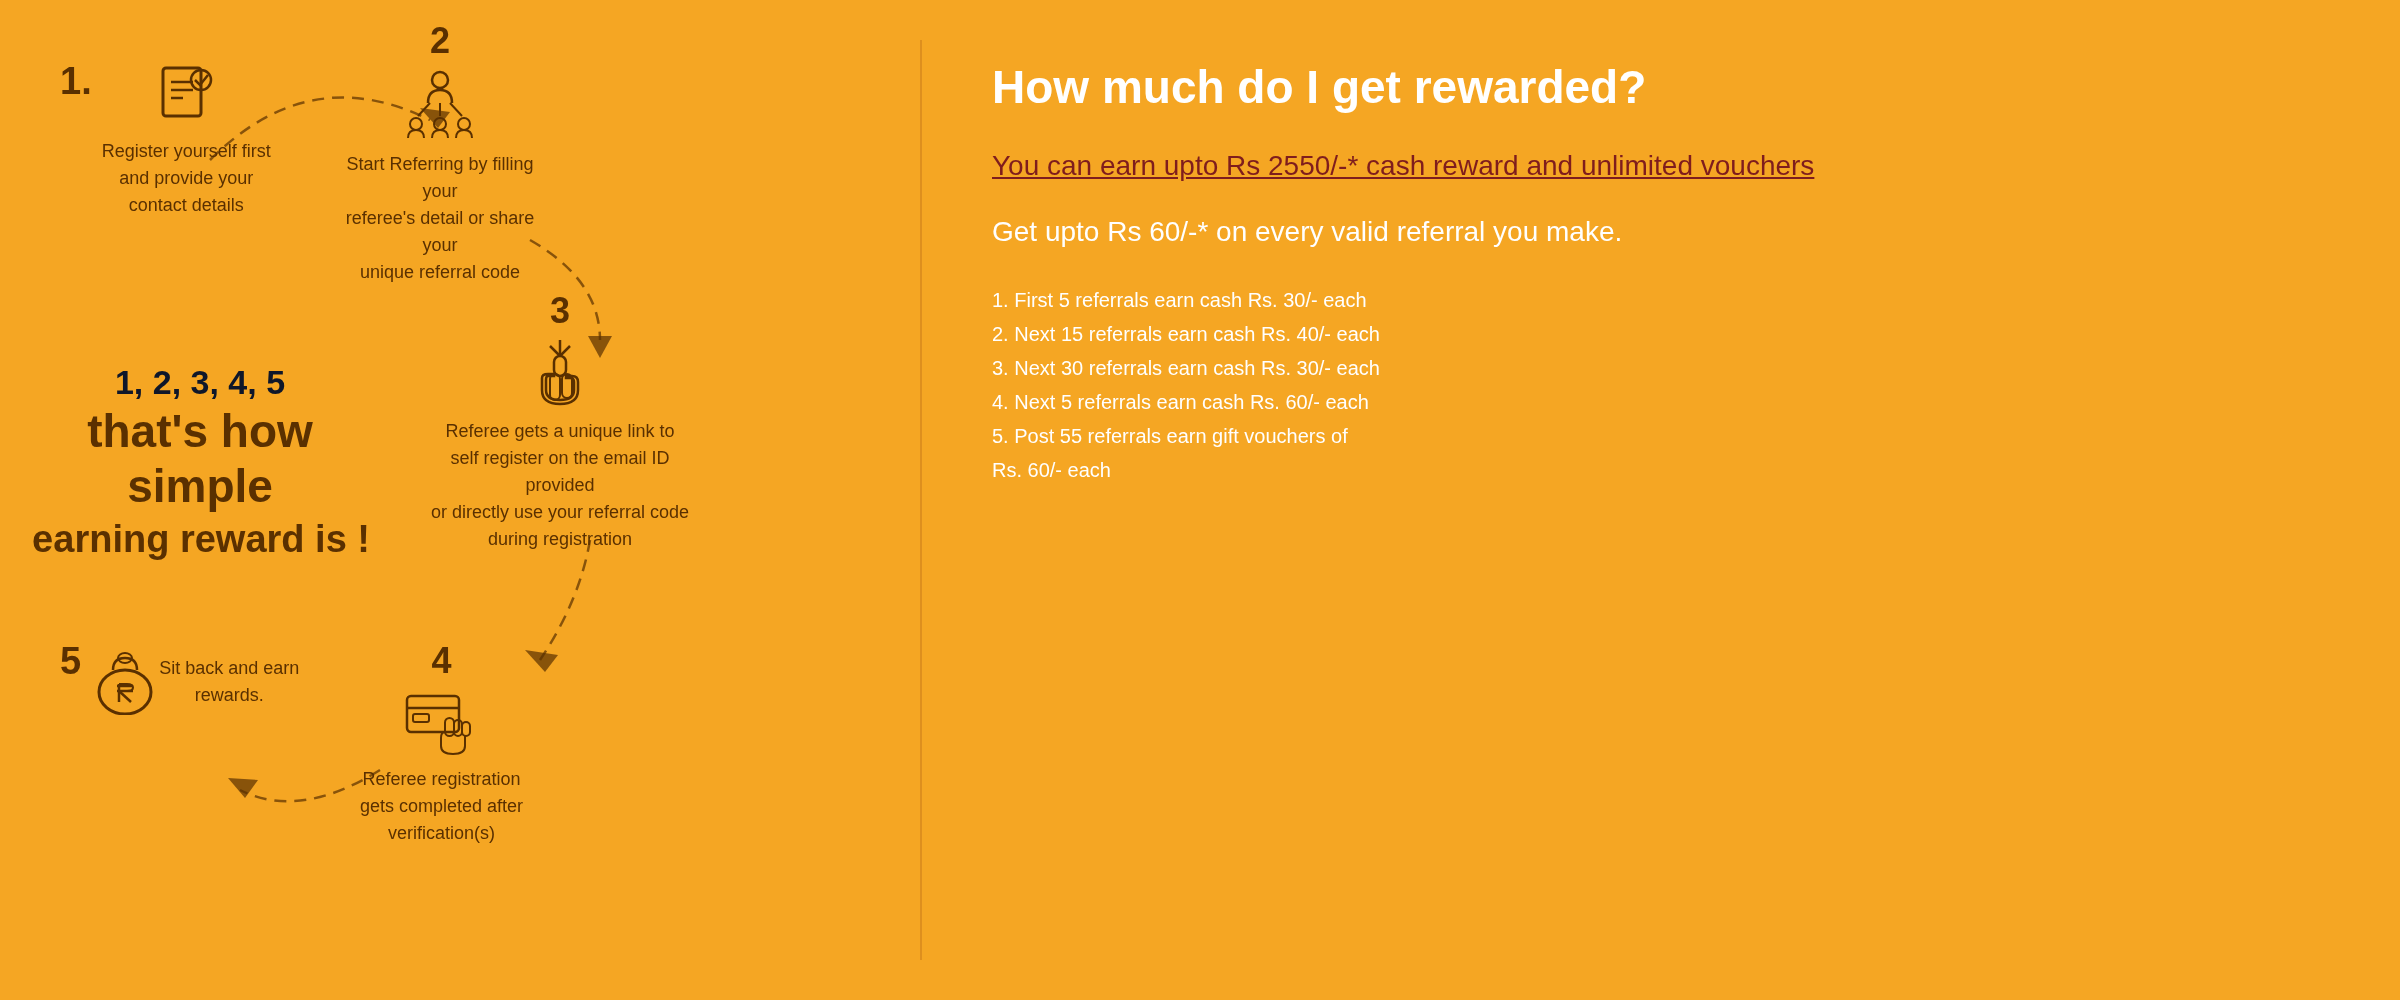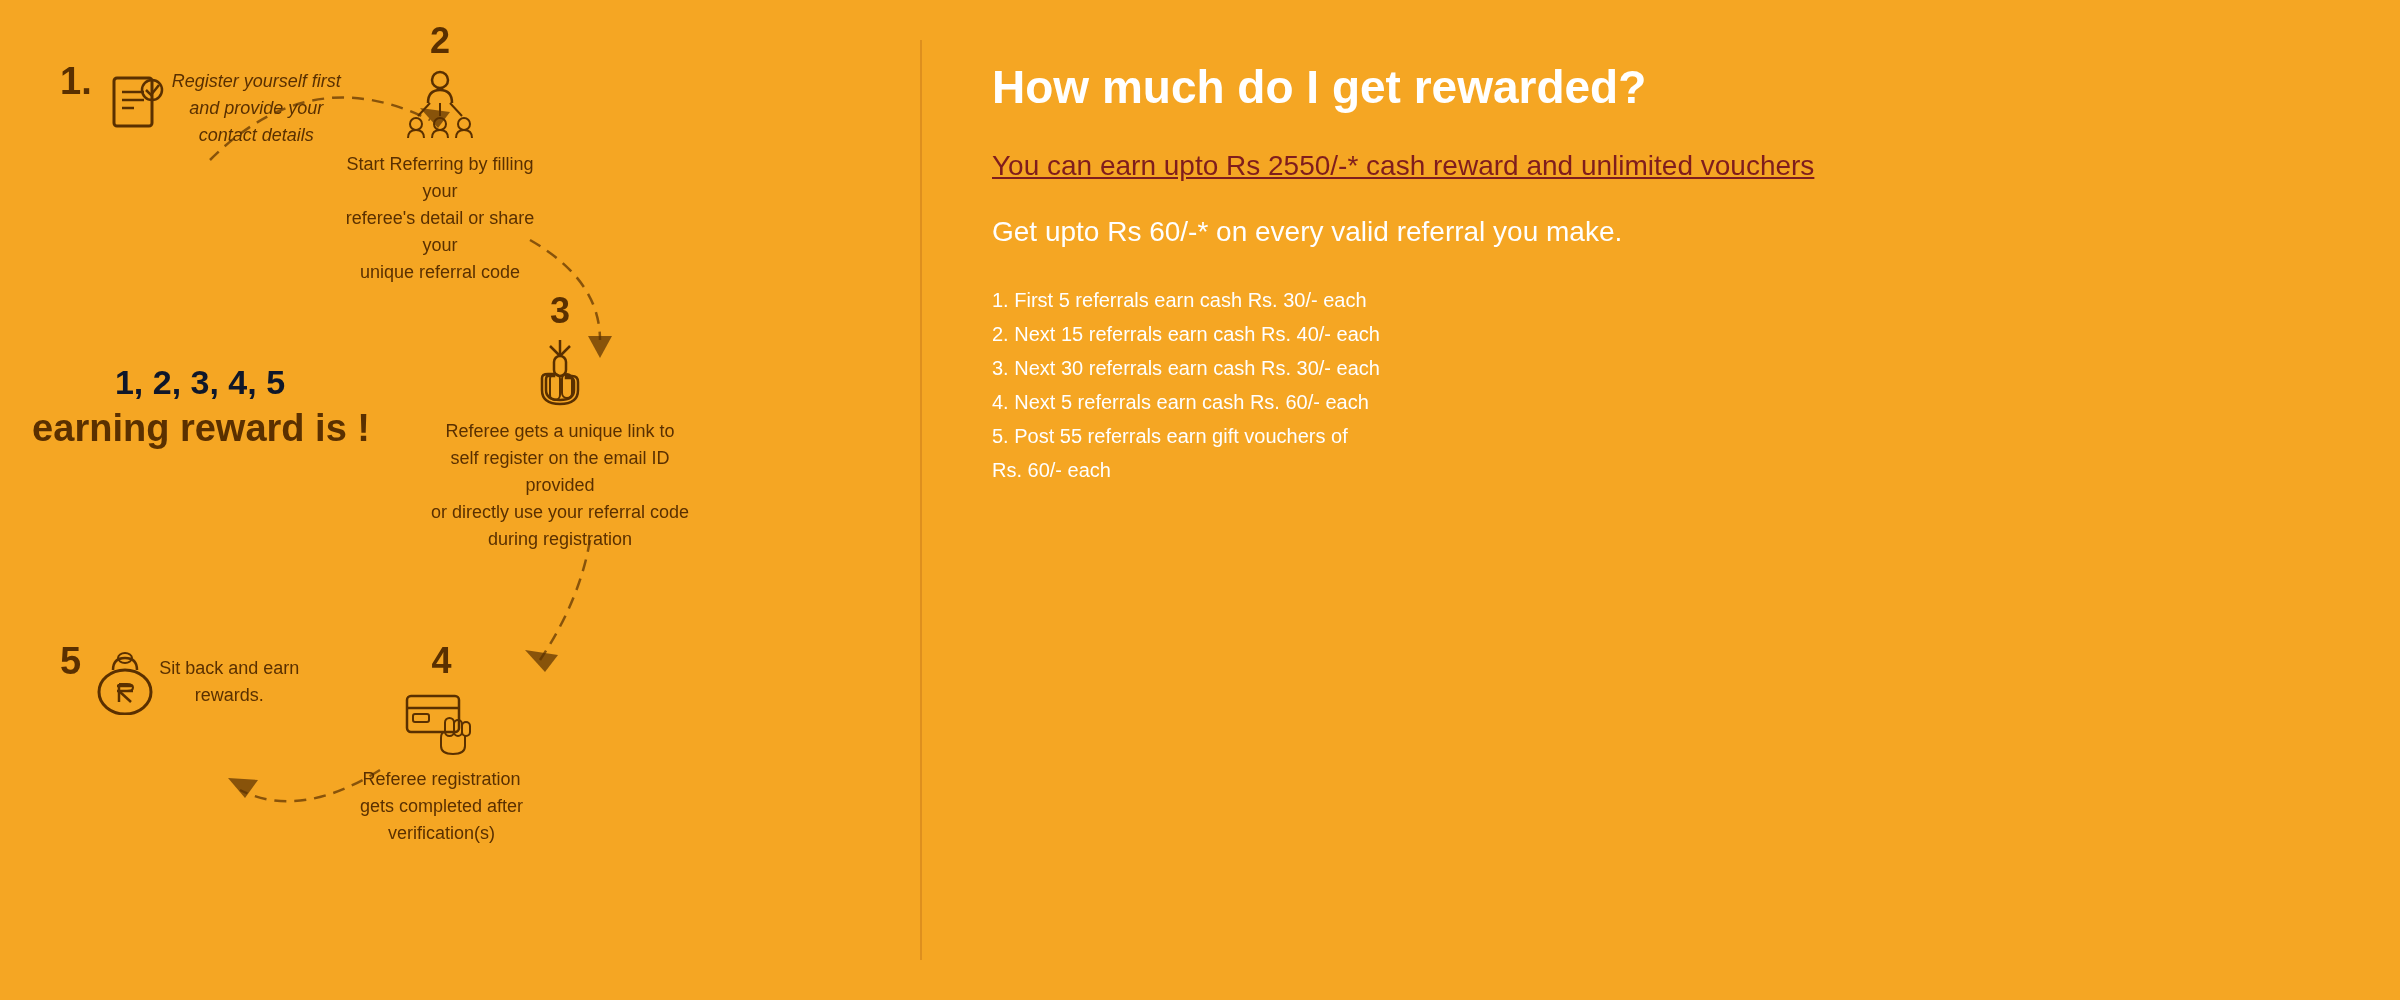--- a/index.html
+++ b/index.html
@@ -200,21 +200,21 @@
 
     <path d="M 590 540 Q 580 600 540 660" fill="none" stroke="#5a3000" stroke-width="2.5" stroke-dasharray="12,8" opacity="0.7"></path>
     <polygon points="525,650 545,672 558,655" fill="#5a3000" opacity="0.7"></polygon>
 
     <path d="M 380 770 Q 300 820 240 790" fill="none" stroke="#5a3000" stroke-width="2.5" stroke-dasharray="12,8" opacity="0.7"></path>
     <polygon points="228,778 245,798 258,780" fill="#5a3000" opacity="0.7"></polygon>
   </svg>
 
   <div class="step step-1">
     <span class="step-inline-number">1.</span>
-    <div class="step-1-content" style="display:flex;flex-direction:row;align-items:center;font-style:italic;">
+    <div class="step-1-content" style="display:flex;flex-direction:column;align-items:center;">
 
       <svg width="70" height="70" viewBox="0 0 70 70">
         <rect x="12" y="8" width="38" height="48" rx="3" fill="none" stroke="#5a3000" stroke-width="3"></rect>
         <line x1="20" y1="22" x2="42" y2="22" stroke="#5a3000" stroke-width="2.5"></line>
         <line x1="20" y1="30" x2="42" y2="30" stroke="#5a3000" stroke-width="2.5"></line>
         <line x1="20" y1="38" x2="32" y2="38" stroke="#5a3000" stroke-width="2.5"></line>
         <circle cx="50" cy="20" r="10" fill="none" stroke="#5a3000" stroke-width="2.5"></circle>
         <polyline points="44,20 49,25 57,15" fill="none" stroke="#5a3000" stroke-width="2.5"></polyline>
       </svg>
       <div class="step-text" style="margin-top:8px;">Register yourself first<br>and provide your<br>contact details</div>
@@ -297,20 +297,21 @@
         <line x1="28" y1="44" x2="28" y2="62" stroke="#5a3000" stroke-width="2.5"></line>
         <line x1="28" y1="51" x2="40" y2="62" stroke="#5a3000" stroke-width="2.5"></line>
         <path d="M28 44 L36 44 Q42 44 42 47.5 Q42 51 36 51" fill="none" stroke="#5a3000" stroke-width="2"></path>
       </svg>
       <div class="step-text" style="margin-top:8px;">Sit back and earn<br>rewards.</div>
     </div>
   </div>
 
   <div class="tagline">
     <div class="tagline-numbers">1, 2, 3, 4, 5</div>
+    <div class="tagline-simple">that's how simple</div>
     <div class="tagline-earning">earning reward is !</div>
   </div>
 
 </div>
 
 <div class="divider"></div>
 
 <div class="right-panel">
   <h1 class="right-title">How much do I get rewarded?</h1>
   <p class="right-subtitle">You can earn upto Rs 2550/-* cash reward and unlimited vouchers</p>

